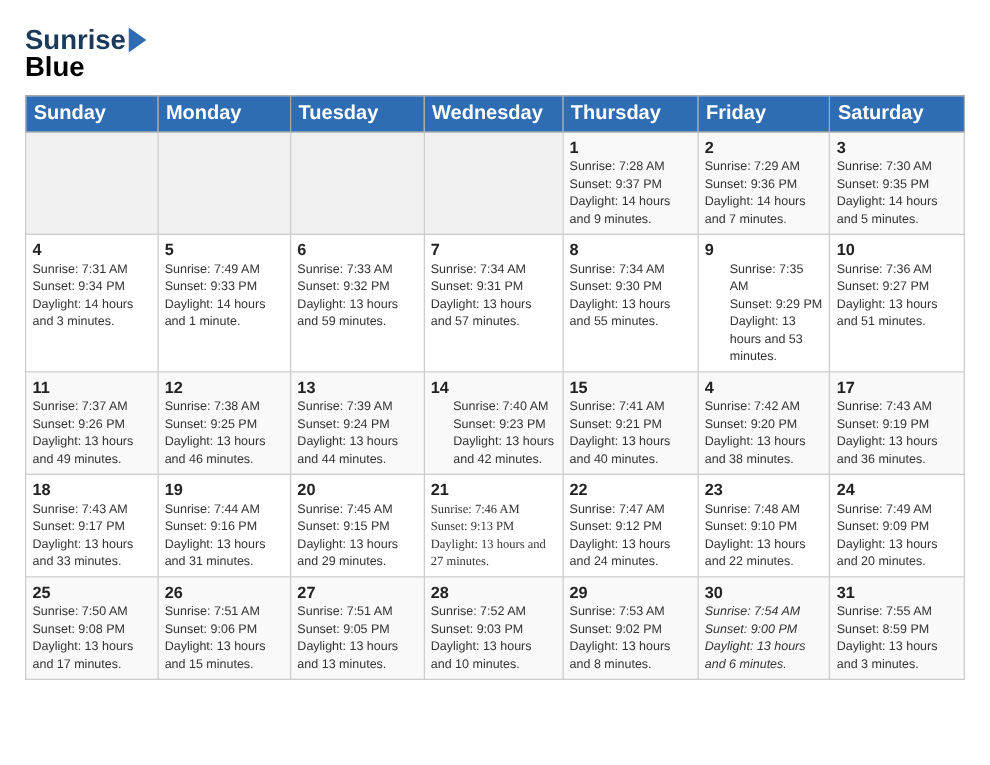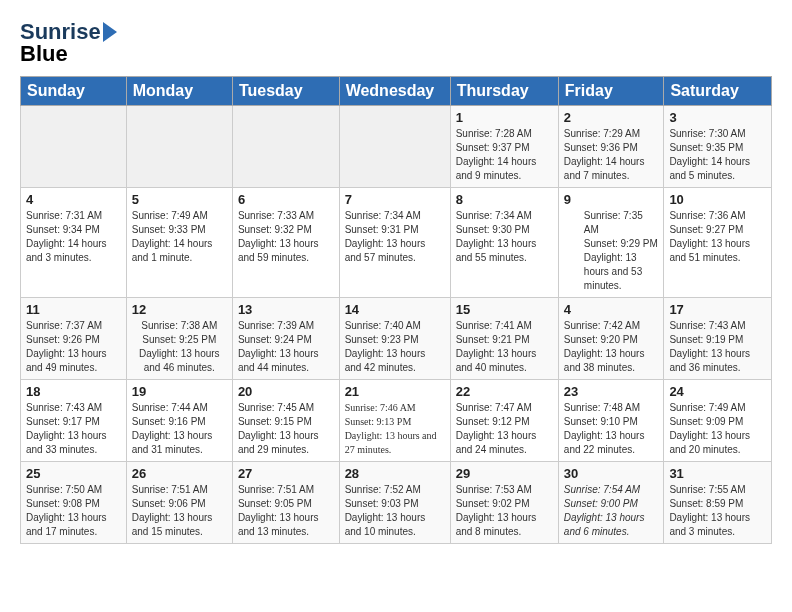--- a/index.html
+++ b/index.html
@@ -192,33 +192,33 @@
       </tr>
       <tr>
         <td>
           <span class="day-num">11</span>
           <div class="day-info" style="white-space: pre-line;">Sunrise: 7:37 AM
 Sunset: 9:26 PM
 Daylight: 13 hours and 49 minutes.</div>
         </td>
         <td>
           <span class="day-num">12</span>
-          <div class="day-info" style="white-space: pre-line; text-align: center;">Sunrise: 7:38 AM
+          <div class="day-info" style="white-space: pre-line;">Sunrise: 7:38 AM
 Sunset: 9:25 PM
 Daylight: 13 hours and 46 minutes.</div>
         </td>
         <td>
           <span class="day-num">13</span>
           <div class="day-info" style="white-space: pre-line;">Sunrise: 7:39 AM
 Sunset: 9:24 PM
 Daylight: 13 hours and 44 minutes.</div>
         </td>
         <td>
           <span class="day-num">14</span>
-          <div class="day-info" style="white-space: pre-line;">Sunrise: 7:40 AM
+          <div class="day-info" style="white-space: pre-line; margin-left: 18px;">Sunrise: 7:40 AM
 Sunset: 9:23 PM
 Daylight: 13 hours and 42 minutes.</div>
         </td>
         <td>
           <span class="day-num">15</span>
           <div class="day-info" style="white-space: pre-line;">Sunrise: 7:41 AM
 Sunset: 9:21 PM
 Daylight: 13 hours and 40 minutes.</div>
         </td>
         <td>

